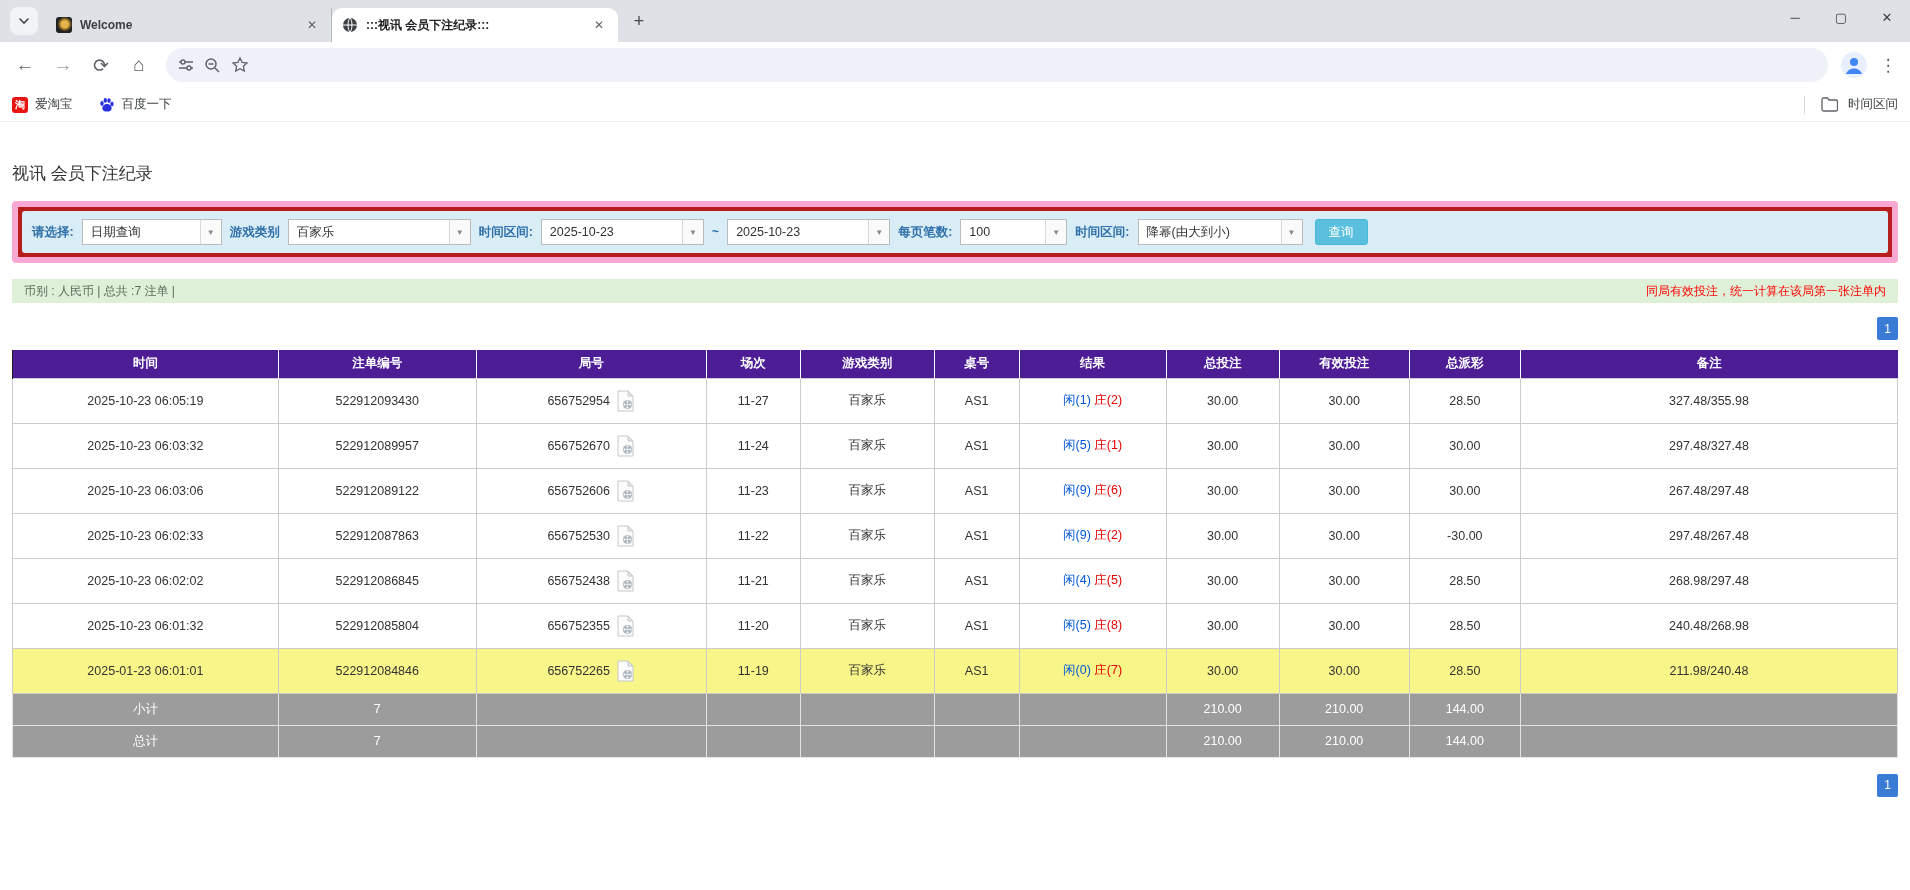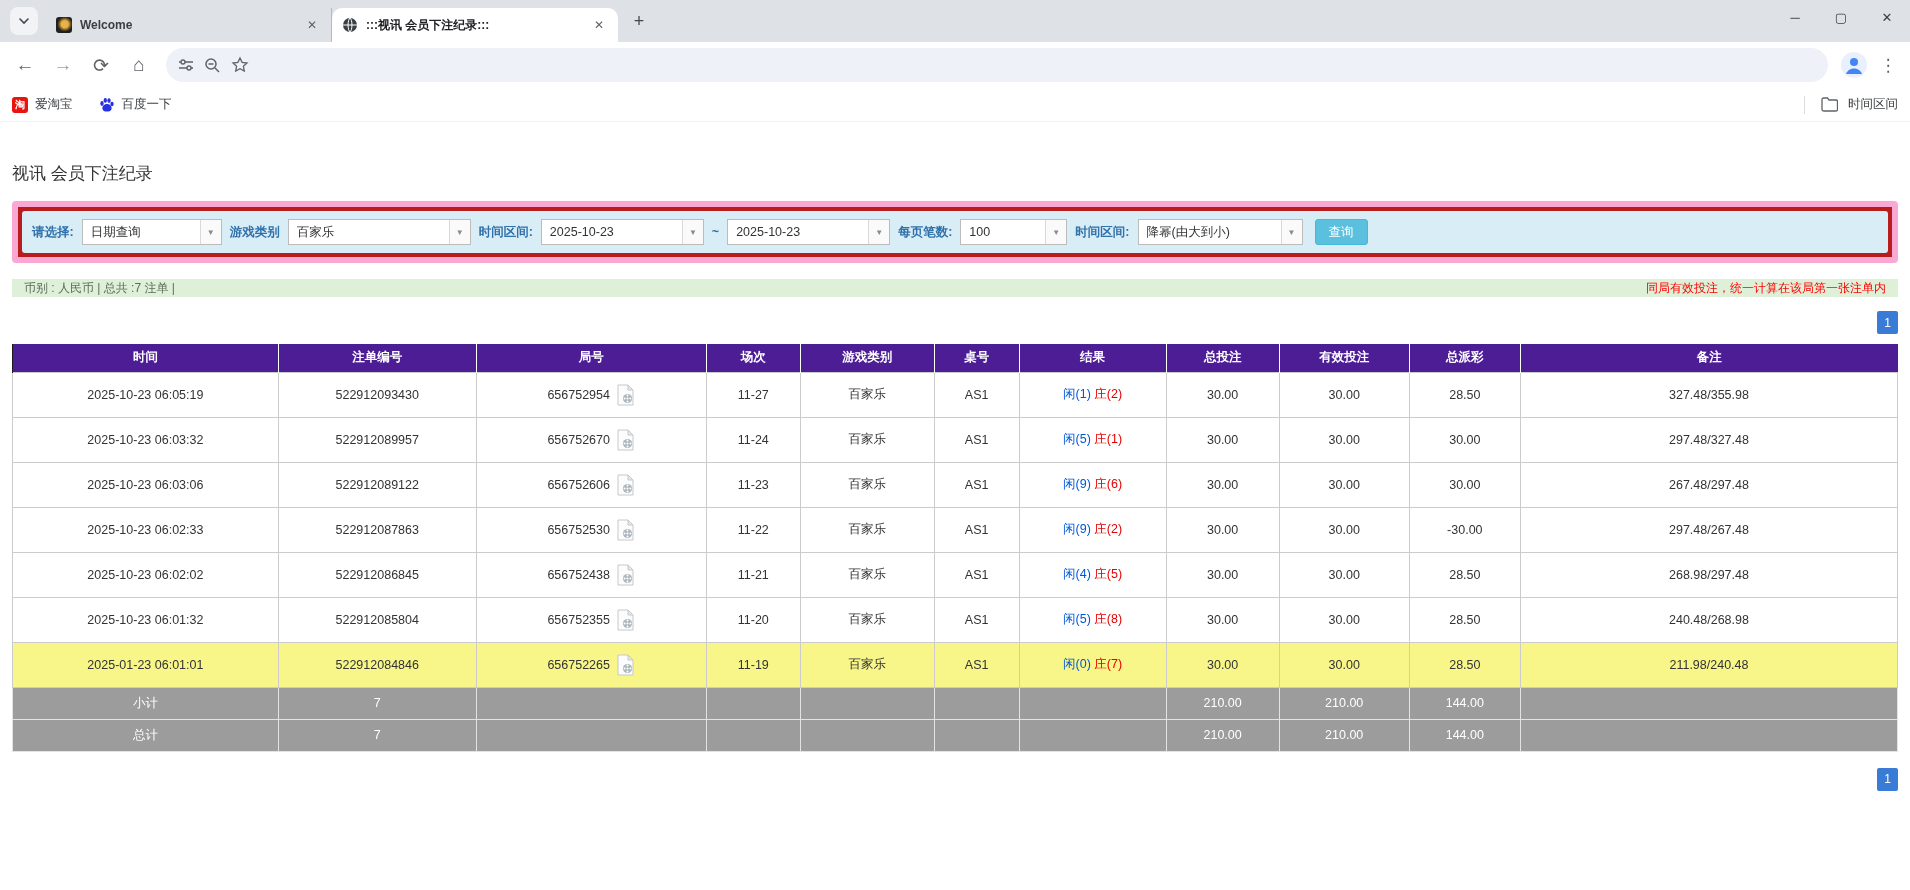--- a/index.html
+++ b/index.html
@@ -53,21 +53,21 @@
     align-items:center; gap:8px; font-size:12.5px; }
   .f-label { color:#3071a9; font-weight:bold; white-space:nowrap; }
   .sel { display:inline-flex; align-items:stretch; background:#fff; border:1px solid #bcbcbc; height:26px; }
   .sel .val { display:flex; align-items:center; padding:0 8px; font-size:12.5px; color:#333; flex:1; }
   .sel .arw { width:21px; border-left:1px solid #d9d9d9; background:#fafafa; display:flex;
     align-items:center; justify-content:center; color:#8a8a8a; font-size:8px; }
   .tilde { color:#3071a9; font-weight:bold; }
   .btn-search { background:#5bc0de; border:1px solid #46b8da; color:#fff; height:26px; padding:0 13px;
     border-radius:3px; font-size:12.5px; margin-left:4px; }
 
-  .summary-bar { margin-top:16px; background:#dff0d8; height:18px; display:flex; align-items:center;
+  .summary-bar { margin-top:16px; background:#dff0d8; height:24px; display:flex; align-items:center;
     justify-content:space-between; padding:0 12px; font-size:12px; }
   .summary-left { color:#5b6e5b; }
   .summary-right { color:#f00; }
 
   .pager { display:flex; justify-content:flex-end; margin:14px 0 10px; }
   .pager.bottom { margin:16px 0 0; }
   .page-btn { min-width:21px; height:23px; background:#3a7bd5; color:#fff; font-size:12px;
     display:flex; align-items:center; justify-content:center; border-radius:2px; }
 
   table.bets { width:100%; border-collapse:collapse; table-layout:fixed; }

